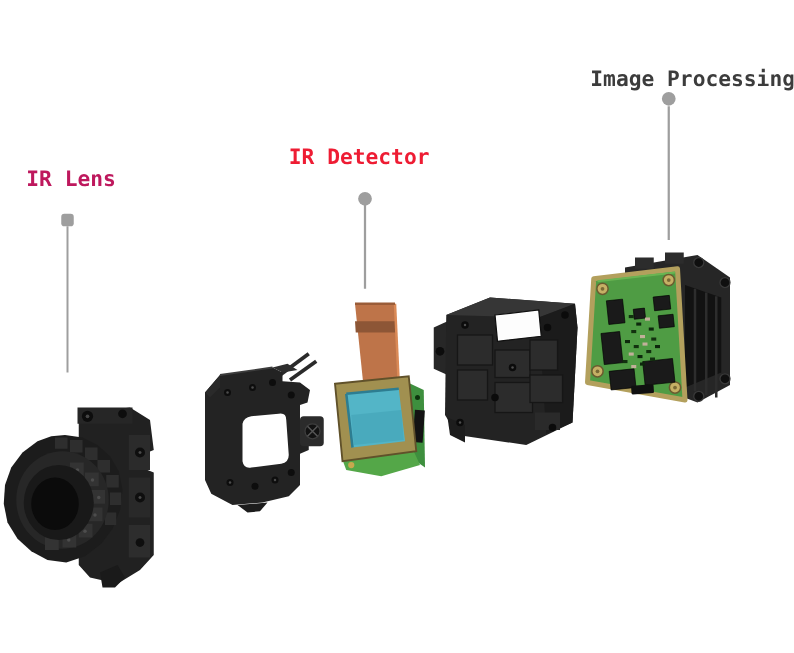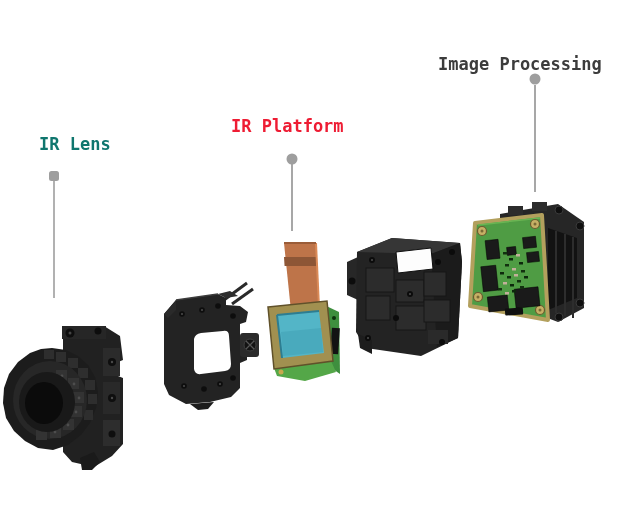--- a/index.html
+++ b/index.html
@@ -11,32 +11,32 @@
     font-family:"DejaVu Sans Mono","Liberation Mono",monospace;
   }
   .scene-svg{position:absolute;left:0;top:0;}
   .label{
     position:absolute;
     font-weight:bold;
     font-size:17px;
     white-space:pre;
     letter-spacing:0px;
   }
-  .label-ir-lens{left:39px;top:134px;color:#0f766e;}
+  .label-ir-lens{left:21px;top:134px;color:#be185d;}
   .label-ir-detector{left:231px;top:116px;color:#ee1c33;}
-  .label-ipp{left:438px;top:9px;width:198px;text-align:left;color:#3c3c3c;line-height:22px;}
+  .label-ipp{left:438px;top:9px;width:198px;text-align:right;color:#3c3c3c;line-height:22px;}
 </style>
 </head>
 <body>
 
 <div class="canvas">
 
   <div class="label label-ir-lens">IR Lens</div>
 
-  <div class="label label-ir-detector">IR Platform</div>
+  <div class="label label-ir-detector">IR Detector</div>
 
   <div class="label label-ipp">
     <div>Image Processing</div>
   </div>
 
   <svg class="scene-svg" width="635" height="522" viewBox="0 0 635 522">
 
     <g>
       <rect x="49" y="171" width="10" height="10" rx="2.5" fill="#9e9e9e"></rect>
       <line x1="54" y1="181" x2="54" y2="298" stroke="#9e9e9e" stroke-width="1.6"></line>

